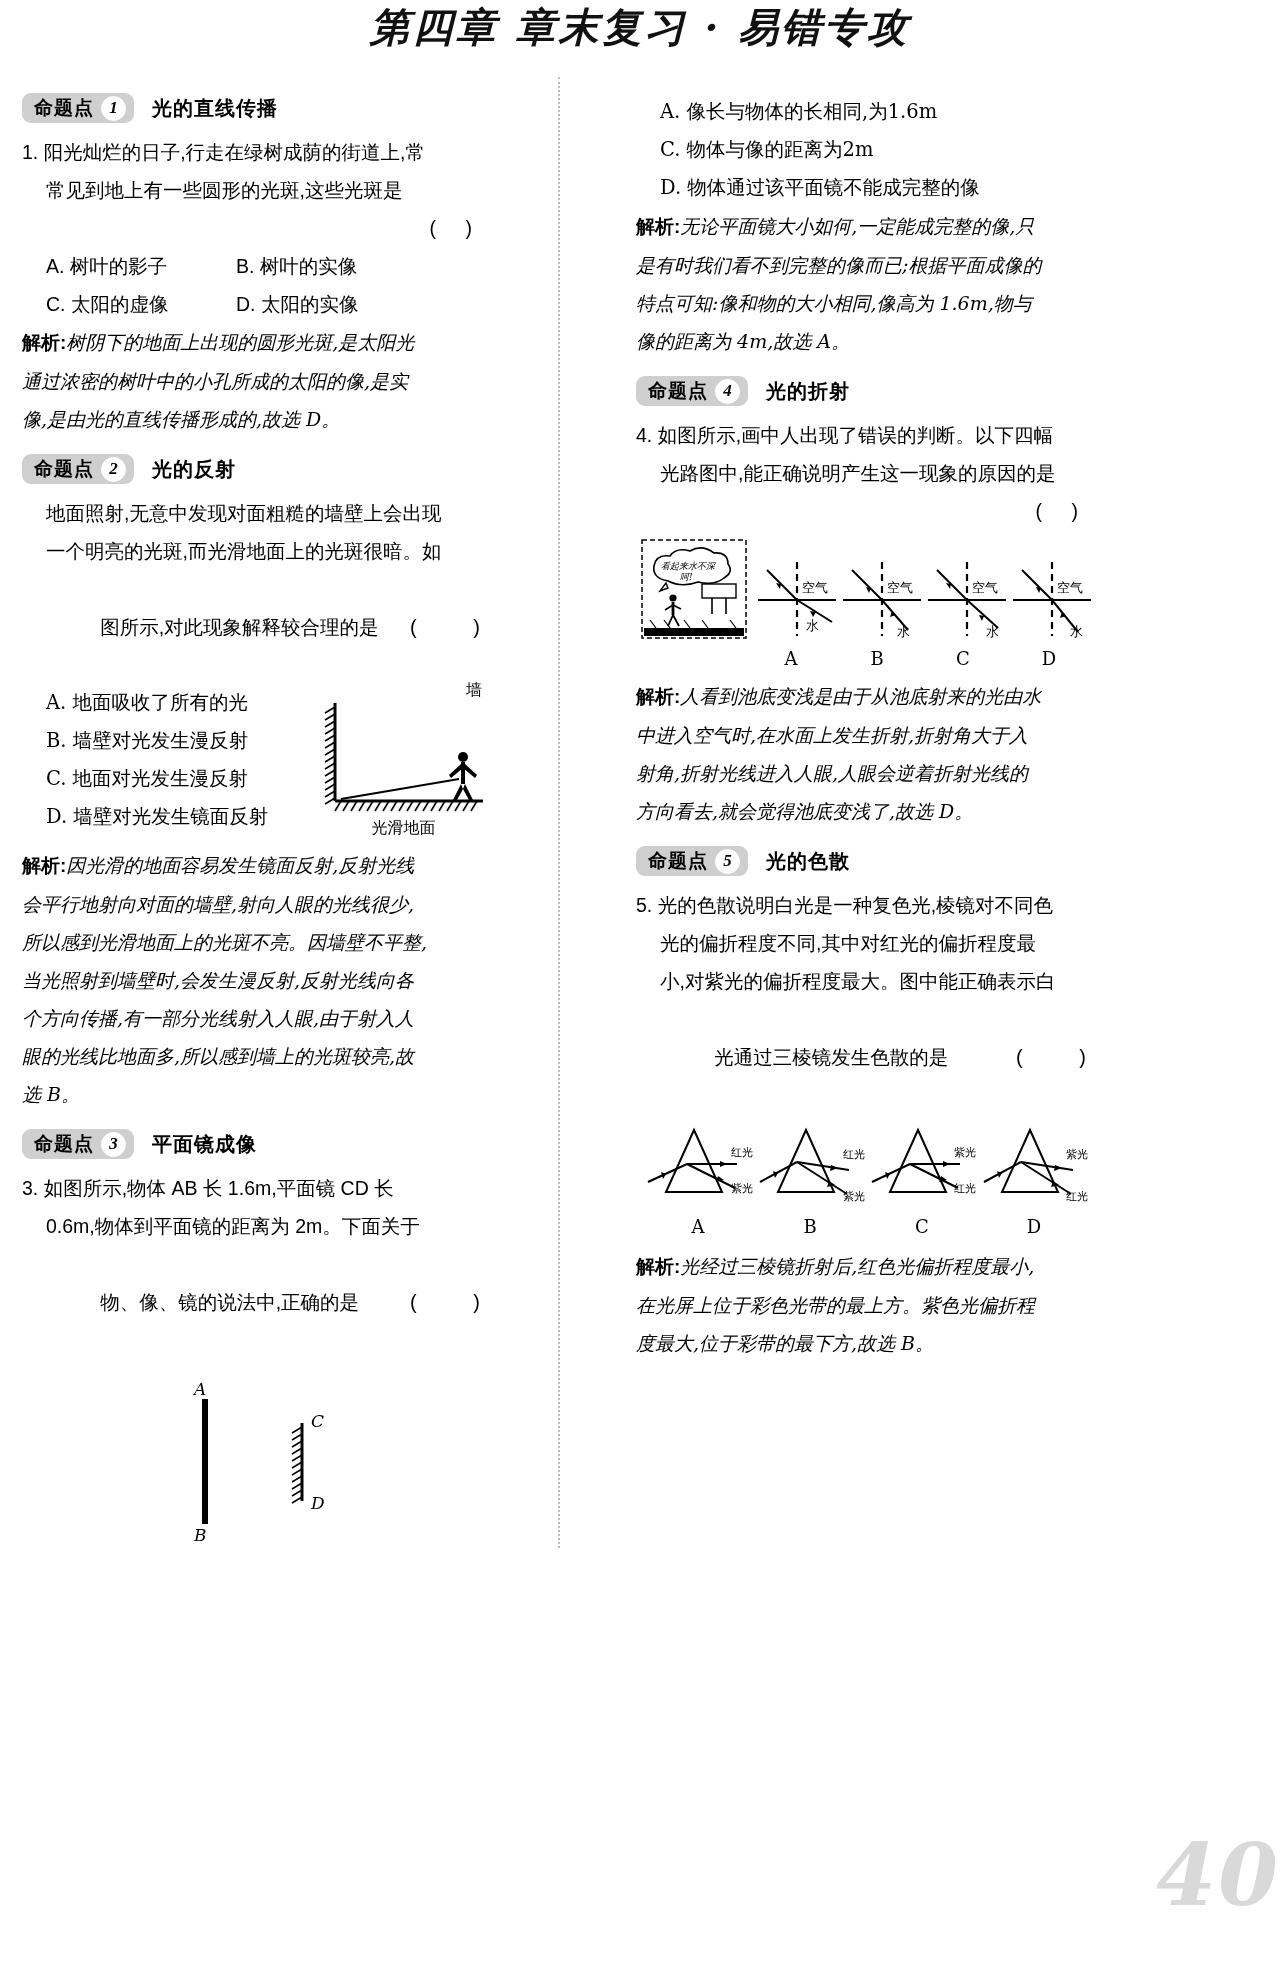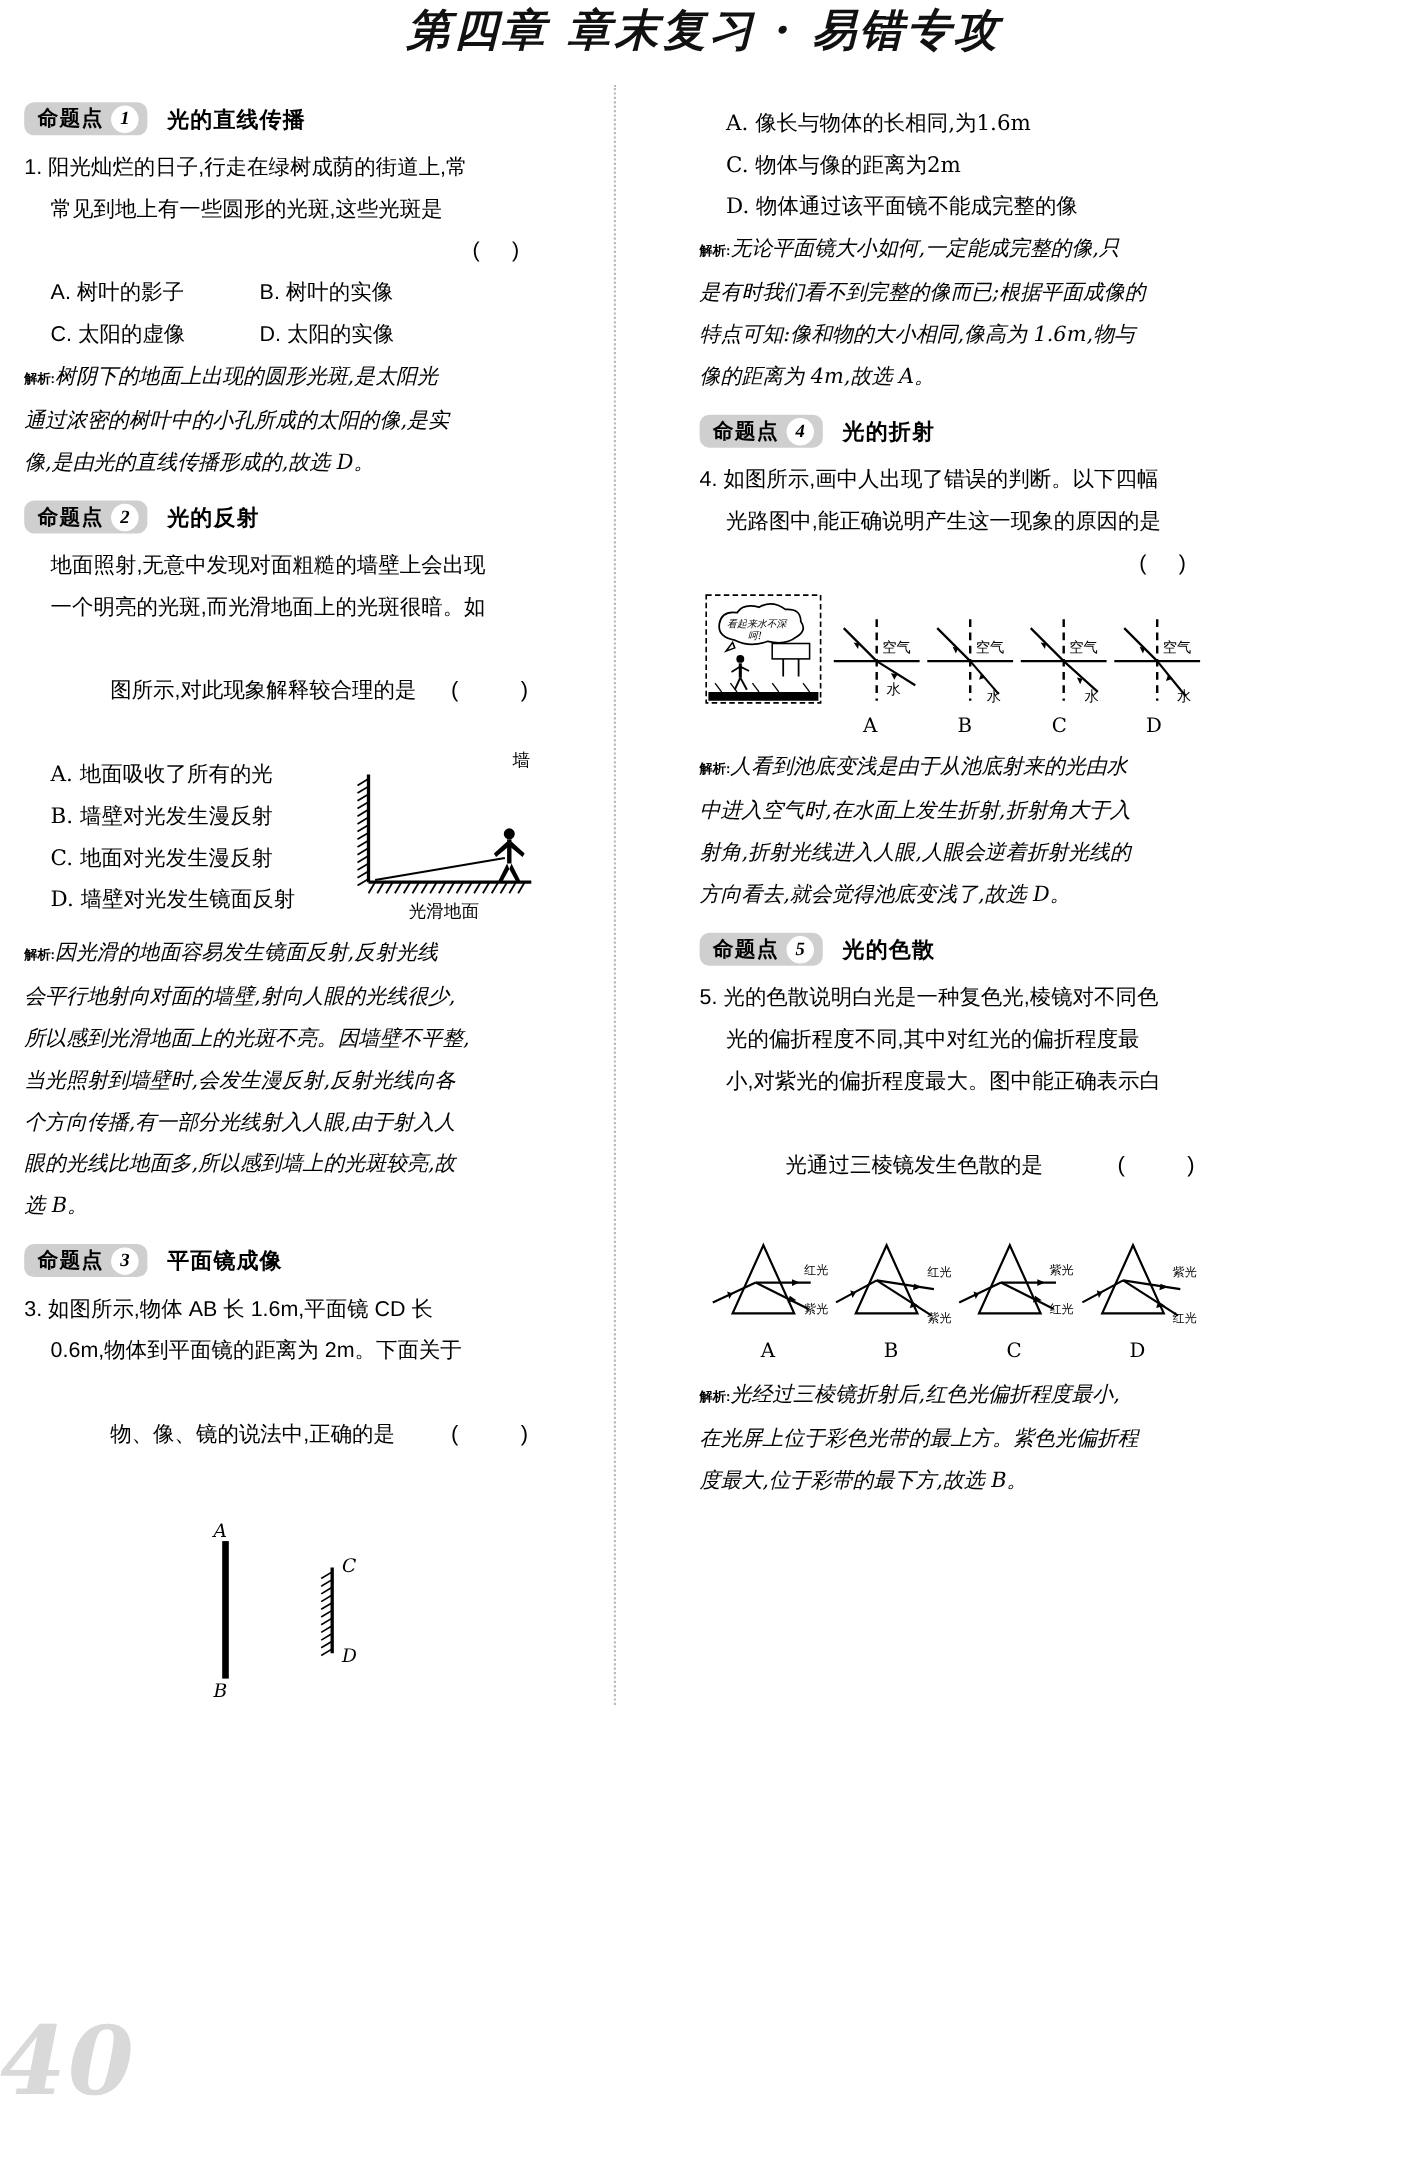--- a/index.html
+++ b/index.html
@@ -110,37 +110,37 @@
     font-size:19px;
     line-height:38px;
     text-align:justify;
     font-family:"DejaVu Serif", serif;
     font-style:italic;
   }
   .exp-label{
     font-family:"Liberation Sans", sans-serif;
     font-weight:bold;
     font-style:normal;
-    font-size:12px;
+    font-size:19px;
   }
 
   
   .fig{ text-align:center; margin:6px 0 4px 0; }
 
   .fig-caption{
     font-size:16px; text-align:center;
     font-family:"DejaVu Serif", serif;
   }
 
   
   .page-number{
     position:absolute;
     left:0; right:0;
     bottom:44px;
-    text-align:left;
+    text-align:right;
     font-family:"DejaVu Serif", serif;
     font-style:italic;
     font-weight:bold;
     font-size:86px;
     color:#d9d9d9;
     letter-spacing:2px;
   }
   svg{ display:block; }
 </style>
 </head>

